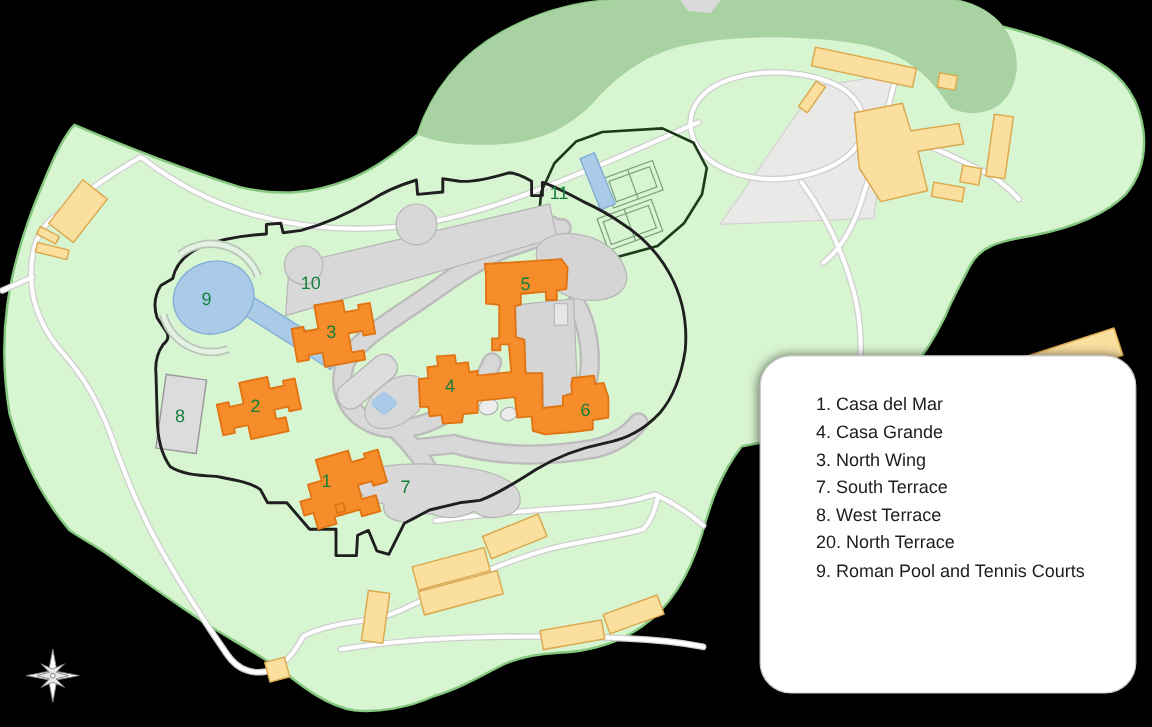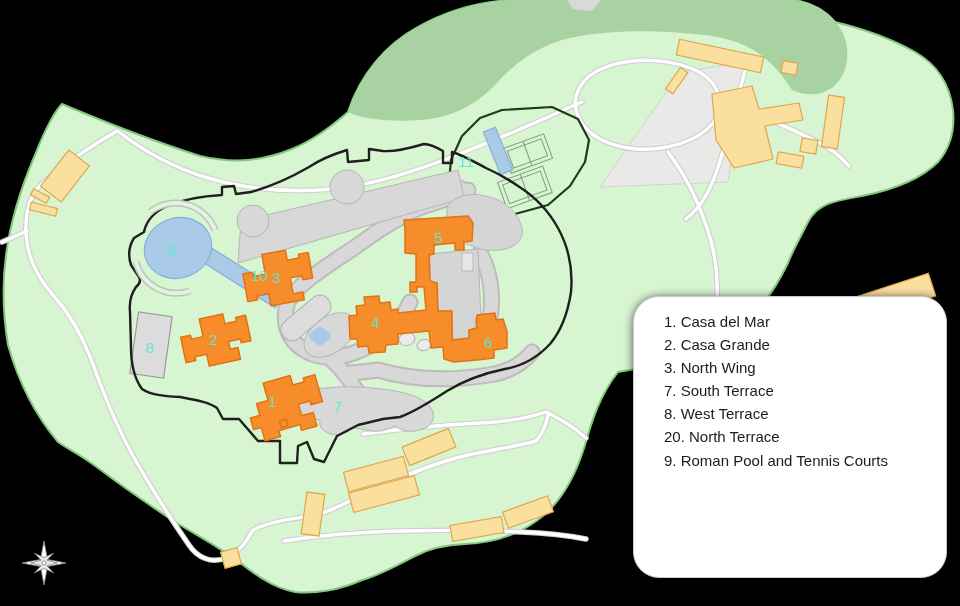--- a/index.html
+++ b/index.html
@@ -1,24 +1,24 @@
 <!DOCTYPE html>
 <html><head>
 <meta charset="utf-8">
 <style>
   html,body{margin:0;padding:0;background:#000;}
   #stage{position:relative;width:960px;height:606px;background:#000;overflow:hidden;
          font-family:"Liberation Sans","DejaVu Sans",sans-serif;}
   #map-svg{position:absolute;left:0;top:0;}
-  .map-label{position:absolute;transform:translate(-50%,-50%);font-size:15px;color:#5eead4;
+  .map-label{position:absolute;transform:translate(-50%,-50%);font-size:15px;color:#15803d;
              white-space:nowrap;pointer-events:none;}
   #legend{position:absolute;left:633px;top:296px;width:314px;height:282px;background:#ffffff;
           border:1px solid #c9c9c9;border-radius:26px;box-shadow:0 1px 10px rgba(0,0,0,.65);
           box-sizing:border-box;padding:13px 10px 10px 30px;}
-  #legend ul{list-style:none;margin:0;padding:0;}
+  #legend ul{list-style:none;margin:16px;padding:0;}
   #legend li{font-size:15px;line-height:23.1px;color:#1c1c1c;}
 </style>
 </head>
 <body>
 
 <div id="stage">
 
 <svg id="map-svg" width="960" height="606" viewBox="0 0 960 606">
 
   <path d="M 62,104 C 95,118 150,140 200,156 C 235,164 262,161 292,149 C 312,141 332,126 348,112
@@ -216,28 +216,28 @@
 <div id="labels">
       <div class="map-label" style="left: 272px; top: 401px;">1</div>
       <div class="map-label" style="left: 213px; top: 339px;">2</div>
       <div class="map-label" style="left: 276px; top: 277px;">3</div>
       <div class="map-label" style="left: 375px; top: 322px;">4</div>
       <div class="map-label" style="left: 438px; top: 237px;">5</div>
       <div class="map-label" style="left: 488px; top: 342px;">6</div>
       <div class="map-label" style="left: 338px; top: 406px;">7</div>
       <div class="map-label" style="left: 150px; top: 347px;">8</div>
       <div class="map-label" style="left: 172px; top: 250px;">9</div>
-      <div class="map-label" style="left: 259px; top: 236px; margin-top: 39px;">10</div>
+      <div class="map-label" style="left: 259px; top: 236px;">10</div>
       <div class="map-label" style="left: 466px; top: 161px;">11</div>
     </div>
 
 <div id="legend">
   <ul id="legend-list">
         <li>1. Casa del Mar</li>
-        <li>2. Casa Grande</li>
+        <li>4. Casa Grande</li>
         <li>3. North Wing</li>
         <li>7. South Terrace</li>
         <li>8. West Terrace</li>
         <li>20. North Terrace</li>
         <li>9. Roman Pool and Tennis Courts</li>
       </ul>
 </div>
 
 </div>
 

